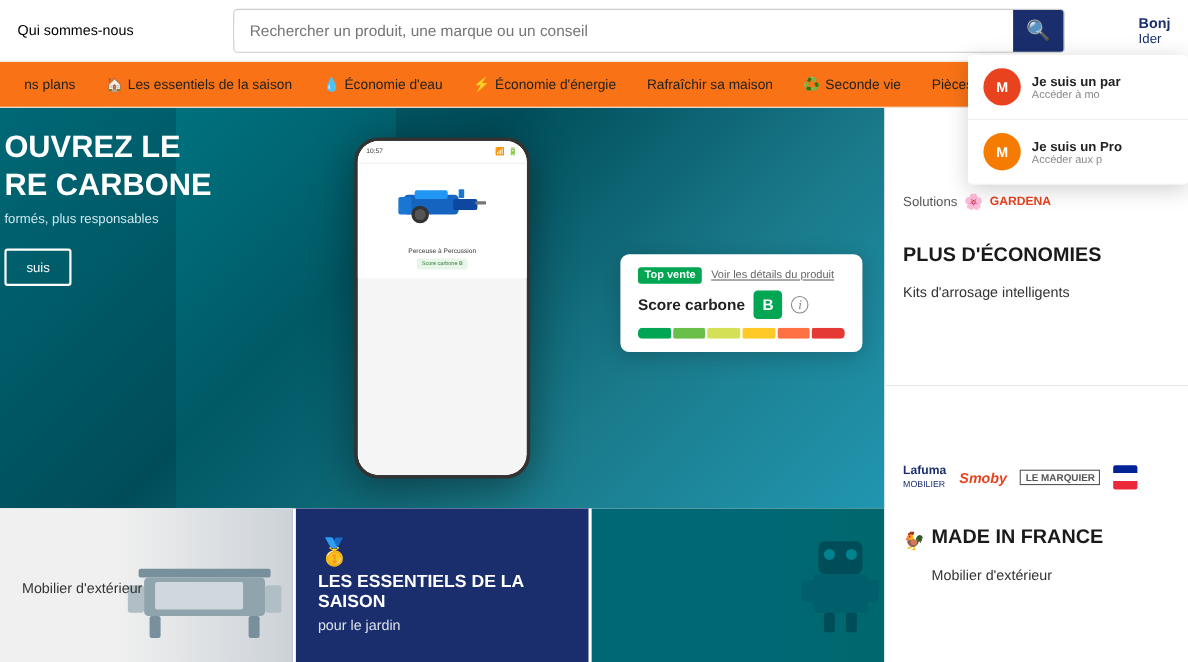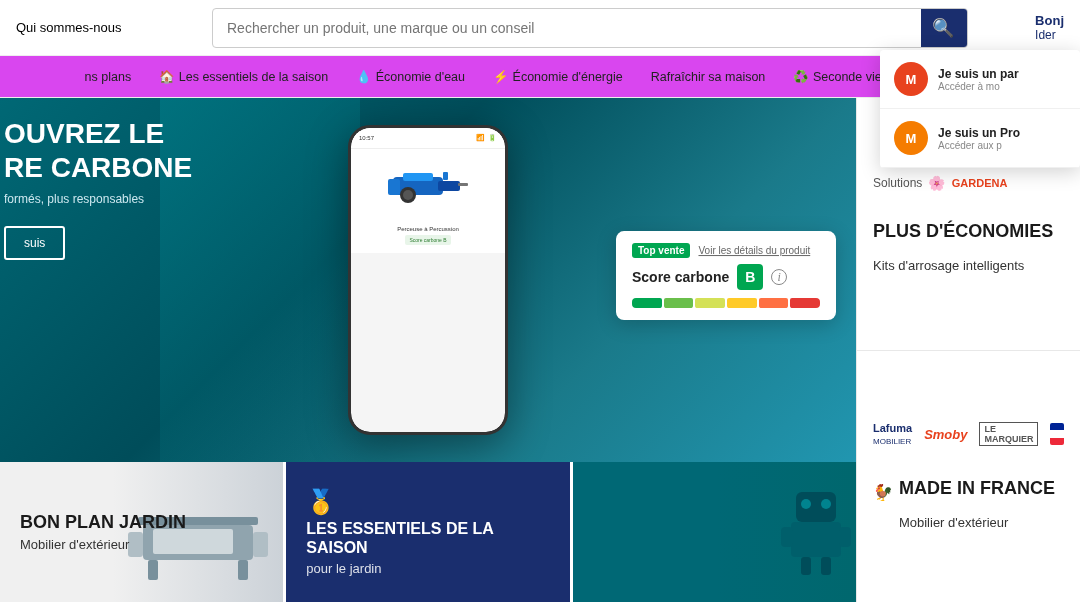--- a/index.html
+++ b/index.html
@@ -71,26 +71,25 @@
     }
     .identifier-text {
       font-size: 12px;
       color: #1a2e6e;
     }
 
     
     .navbar {
       display: flex;
       align-items: center;
-      background: #d946ef;
+      background: #f97316;
       border-bottom: 1px solid #eee;
       padding: 0 8px;
       height: 42px;
       overflow: hidden;
-      justify-content: center;
     }
     .nav-item {
       display: flex;
       align-items: center;
       padding: 0 14px;
       font-size: 12.5px;
       color: #222;
       cursor: pointer;
       white-space: nowrap;
       height: 42px;
@@ -220,21 +219,21 @@
       overflow: hidden;
       gap: 2px;
     }
     .score-bar-seg {
       flex: 1;
       border-radius: 2px;
     }
 
     
     .right-panels {
-      width: 224px;
+      width: 276px;
       flex-shrink: 0;
       display: flex;
       flex-direction: column;
       border-left: 1px solid #e8e8e8;
     }
     .panel-gardena {
       flex: 1;
       background: #fff;
       border-bottom: 1px solid #e8e8e8;
       padding: 14px 16px;
@@ -539,21 +538,20 @@
           <div class="score-bar-seg" style="background:#e53935;"></div>
         </div>
       </div>
 
     </div>
 
     <div class="bottom-banners">
 
       <div class="bottom-banner bottom-banner-left">
         <div class="bottom-banner-text">
-          <div class="bottom-title bottom-title-dark">BON PLAN JARDIN</div>
           <div class="bottom-subtitle bottom-subtitle-dark">Mobilier d'extérieur</div>
         </div>
 
         <div class="furniture-placeholder">
           <svg width="140" height="110" viewBox="0 0 140 110">
             <rect x="10" y="40" width="120" height="8" rx="2" fill="#78909C"></rect>
             <rect x="15" y="48" width="110" height="35" rx="4" fill="#90A4AE"></rect>
             <rect x="20" y="83" width="10" height="20" rx="2" fill="#78909C"></rect>
             <rect x="110" y="83" width="10" height="20" rx="2" fill="#78909C"></rect>
             <rect x="0" y="55" width="15" height="25" rx="3" fill="#B0BEC5"></rect>

